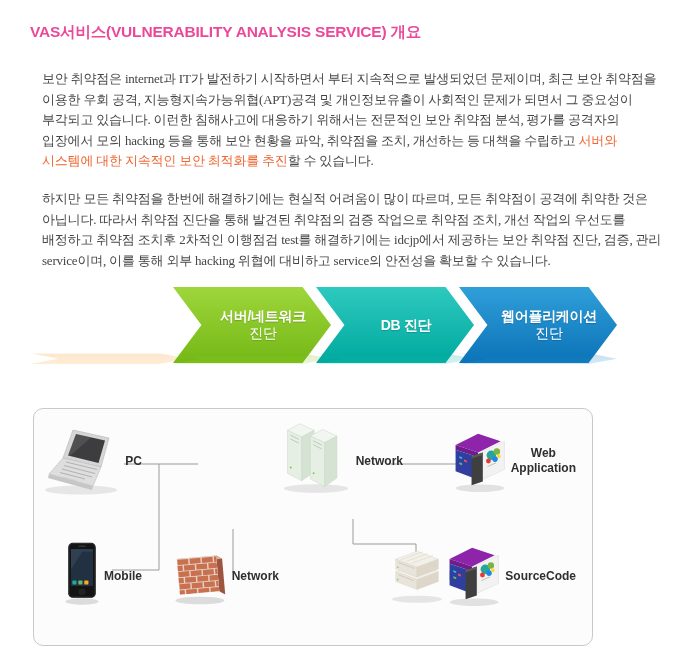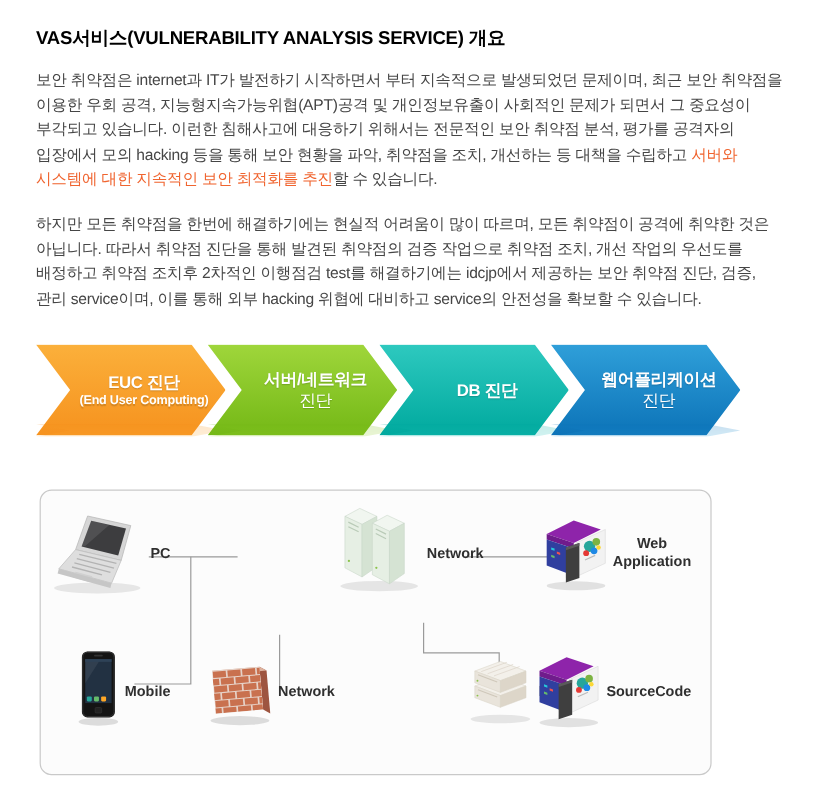--- a/index.html
+++ b/index.html
@@ -5,23 +5,23 @@
   html,body{margin:0;padding:0;background:#ffffff;}
   body{width:680px;height:670px;position:relative;overflow:hidden;
        font-family:"Liberation Sans","DejaVu Sans",sans-serif;
        -webkit-font-smoothing:antialiased;}
 
   
   .page-title{position:absolute;left:30px;top:22px;margin:0;
     font-size:15.5px;font-weight:bold;color:#0d7c79;letter-spacing:-0.2px;}
 
   
-  .intro-p{position:absolute;left:30px;width:628px;margin:0;
+  .intro-p{position:absolute;left:30px;width:628px;margin:12px;
     font-size:13px;line-height:20.5px;color:#454545;letter-spacing:-0.2px;
-    word-break:keep-all;}
+    word-break:keep-all;font-family:Liberation Serif, serif;}
   .intro-p.p1{top:57px;}
   .intro-p.p2{top:177px;}
   .intro-p .hl{font-weight:normal;}
 
   
   .arrows{position:absolute;left:30px;top:287px;width:620px;height:92px;}
   .arrow{position:absolute;top:0;width:158px;height:76px;
     clip-path:polygon(0% 0%,82% 0%,100% 50%,82% 100%,0% 100%,18% 50%);
     -webkit-clip-path:polygon(0% 0%,82% 0%,100% 50%,82% 100%,0% 100%,18% 50%);
     display:flex;align-items:center;justify-content:center;}
@@ -47,32 +47,26 @@
   .node-top{top:14px;} .node-top .icon-area{height:72px;}
   .node-bottom{top:132px;} .node-bottom .icon-area{height:66px;}
   .nlabel{margin-top:4px;font-size:12px;font-weight:bold;color:#2f2f2f;
     line-height:15px;text-align:center;white-space:pre-line;}
   .n-pc{left:8px;} .n-nm{left:152px;} .n-server{left:269px;} .n-webapp{left:442px;}
   .n-mobile{left:8px;} .n-firewall{left:145px;} .n-db{left:331px;} .n-source{left:442px;}
 </style>
 </head>
 <body>
 
-<h1 class="page-title" style="color: #000000;">VAS서비스(VULNERABILITY ANALYSIS SERVICE) 개요</h1>
+<h1 class="page-title" style="color: #ec4899;">VAS서비스(VULNERABILITY ANALYSIS SERVICE) 개요</h1>
 
 <p class="intro-p p1"><span>보안 취약점은 internet과 IT가 발전하기 시작하면서 부터 지속적으로 발생되었던 문제이며, 최근 보안 취약점을 이용한 우회 공격, 지능형지속가능위협(APT)공격 및 개인정보유출이 사회적인 문제가 되면서 그 중요성이 부각되고 있습니다. 이런한 침해사고에 대응하기 위해서는 전문적인 보안 취약점 분석, 평가를 공격자의 입장에서 모의 hacking 등을 통해 보안 현황을 파악, 취약점을 조치, 개선하는 등 대책을 수립하고 </span><span class="hl" style="color: rgb(240, 100, 47);">서버와 시스템에 대한 지속적인 보안 최적화를 추진</span><span>할 수 있습니다.</span></p>
 <p class="intro-p p2">하지만 모든 취약점을 한번에 해결하기에는 현실적 어려움이 많이 따르며, 모든 취약점이 공격에 취약한 것은 아닙니다. 따라서 취약점 진단을 통해 발견된 취약점의 검증 작업으로 취약점 조치, 개선 작업의 우선도를 배정하고 취약점 조치후 2차적인 이행점검 test를 해결하기에는 idcjp에서 제공하는 보안 취약점 진단, 검증, 관리 service이며, 이를 통해 외부 hacking 위협에 대비하고 service의 안전성을 확보할 수 있습니다.</p>
 
 <div class="arrows">
-  <div class="arrow arrow-fill a0" style="background: linear-gradient(rgb(251, 176, 59) 0%, rgb(246, 146, 30) 100%);">
-    <div class="arrow-label">
-      <span class="l1">EUC 진단</span>
-      <span class="l2 small">(End User Computing)</span>
-    </div>
-  </div>
   <div class="arrow-reflection arrow-fill a0" style="background: linear-gradient(rgb(251, 176, 59) 0%, rgb(246, 146, 30) 100%);"></div>
 
   <div class="arrow arrow-fill a1" style="background: linear-gradient(rgb(159, 214, 59) 0%, rgb(116, 184, 22) 100%);">
     <div class="arrow-label">
       <span class="l1">서버/네트워크</span>
       <span class="l2">진단</span>
     </div>
   </div>
   <div class="arrow-reflection arrow-fill a1" style="background: linear-gradient(rgb(159, 214, 59) 0%, rgb(116, 184, 22) 100%);"></div>
 

